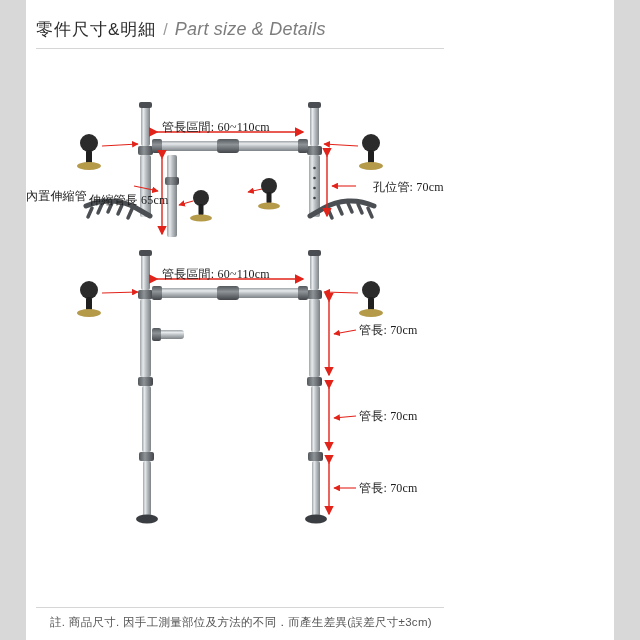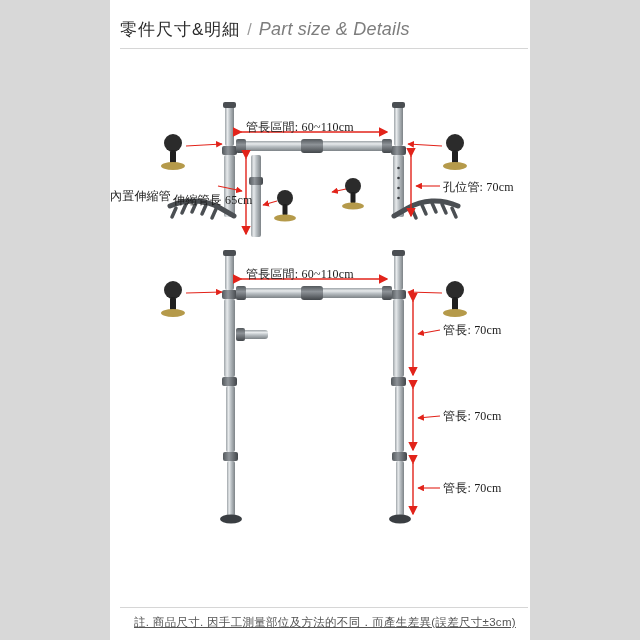--- a/index.html
+++ b/index.html
@@ -4,21 +4,21 @@
 <style>
   html,body{margin:0;padding:0;}
   body{
     width:640px;height:640px;
     background:#d8d8d8;
     font-family:"Liberation Sans", sans-serif;
     overflow:hidden;
   }
   #page{
     position:absolute;left:50%;top:0;transform:translateX(-50%);
-    width:420px;height:640px;background:#ffffff;
+    width:588px;height:640px;background:#ffffff;
   }
   
   .header{
     position:absolute;left:10px;top:18px;width:410px;
   }
   .header-row{display:flex;align-items:baseline;}
   .title-cn{
     font-size:17px;color:#2b2b2b;letter-spacing:1px;font-weight:normal;
   }
   .title-sep{
@@ -28,21 +28,21 @@
     font-size:18px;color:#7d7d7d;font-style:italic;letter-spacing:.2px;
   }
   .header-rule{
     margin-top:7px;border-top:1px solid #d6d6d6;width:408px;
   }
   
   .footer{
     position:absolute;left:10px;bottom:10px;width:410px;
   }
   .footer-rule{border-top:1px solid #d6d6d6;width:408px;margin-bottom:7px;}
-  .footer-note{font-size:11.5px;color:#555;letter-spacing:.3px;text-align:center;text-decoration:underline;}
+  .footer-note{font-size:11.5px;color:#555;letter-spacing:.3px;text-align:center;}
   
   .diagram{position:absolute;left:0;top:58px;width:520px;height:520px;}
   svg{display:block;}
   .lbl{
     position:absolute;font-size:12px;color:#1b1b1b;white-space:nowrap;
     letter-spacing:.2px;line-height:1.35;font-family:Liberation Serif, serif;
   }
 </style>
 </head>
 <body>
@@ -213,21 +213,21 @@
         <line x1="330" y1="358" x2="308" y2="360" stroke="#e2231a" stroke-width="1.1" marker-end="url(#arS)"></line>
         <line x1="330" y1="430" x2="308" y2="430" stroke="#e2231a" stroke-width="1.1" marker-end="url(#arS)"></line>
       </g>
     </svg>
 
     <span class="lbl" style="left:136px;top:61px;">管長區間: 60~110cm</span>
 
     <span class="lbl" style="left:0px;top:118px;margin-top:12px;">內置伸縮管</span>
     <span class="lbl" style="left:15px;top:134px;margin-left:48px;">伸縮管長 65cm</span>
 
-    <span class="lbl" style="left:333px;top:121px;">孔位管: 70cm</span>
+    <span class="lbl" style="left:347px;top:121px;">孔位管: 70cm</span>
 
     <span class="lbl" style="left:136px;top:208px;">管長區間: 60~110cm</span>
 
     <span class="lbl" style="left:333px;top:264px;">管長: 70cm</span>
     <span class="lbl" style="left:333px;top:350px;">管長: 70cm</span>
     <span class="lbl" style="left:333px;top:422px;">管長: 70cm</span>
   </div>
 
   <div class="footer">
     <div class="footer-rule"></div>

